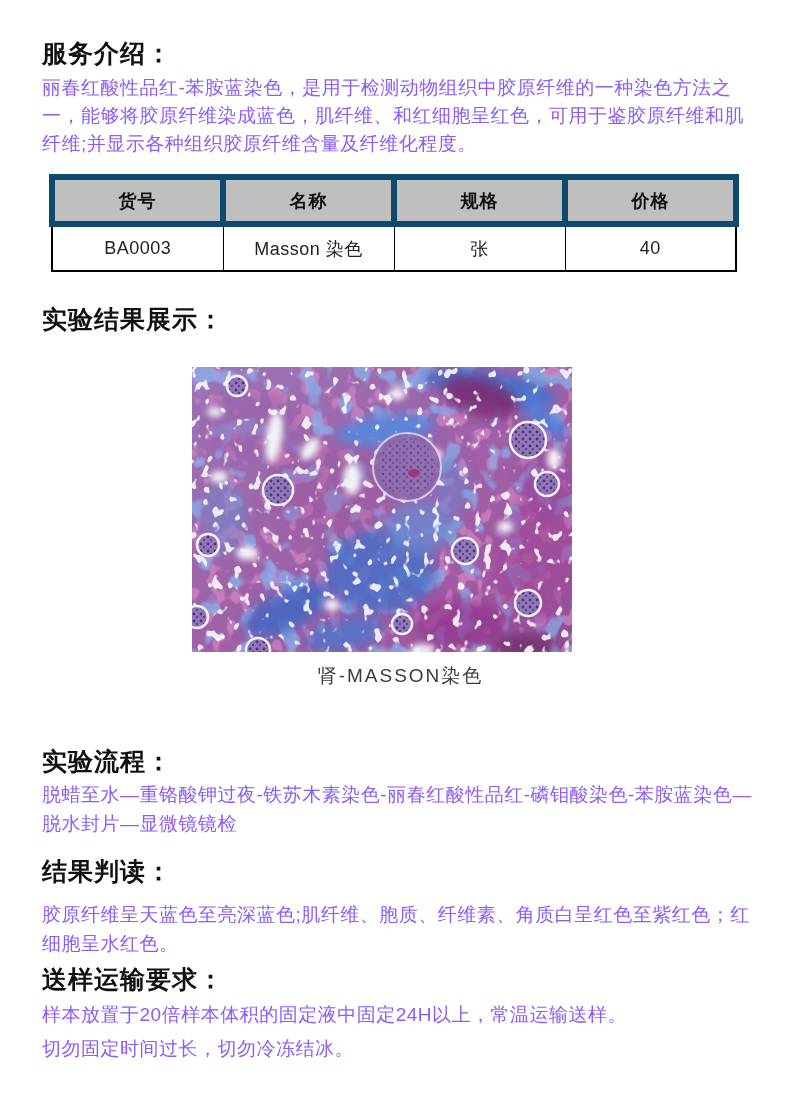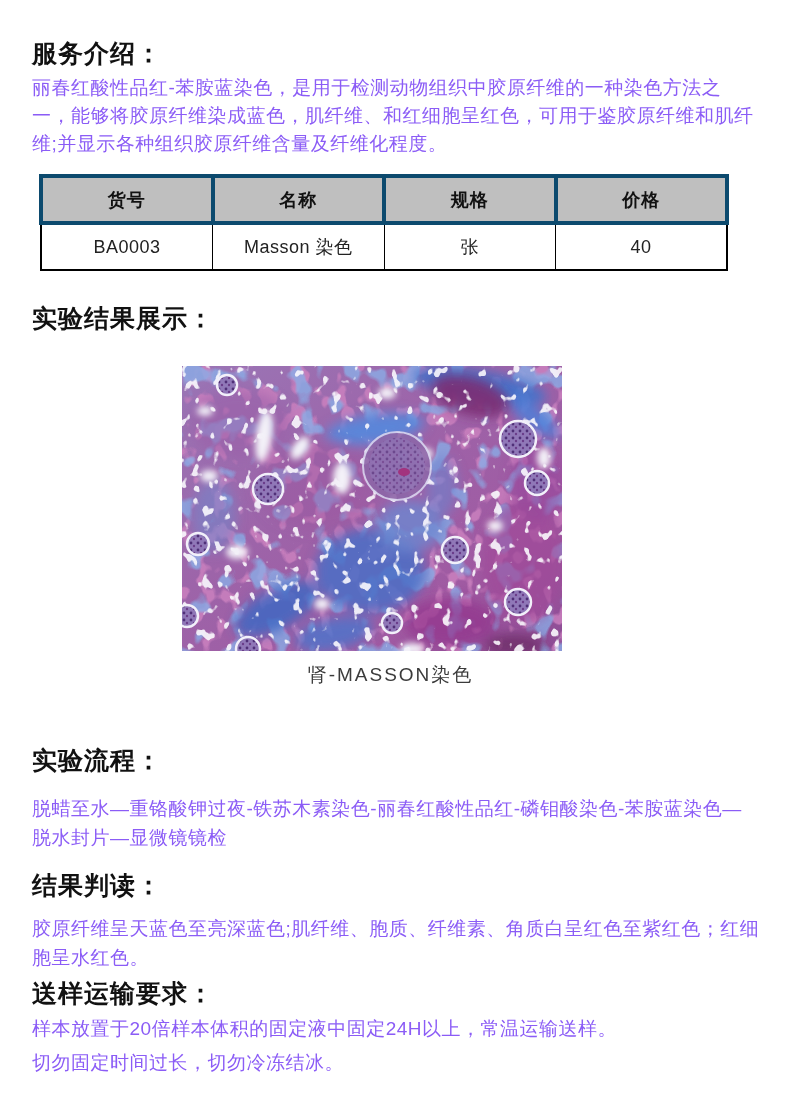--- a/index.html
+++ b/index.html
@@ -6,21 +6,21 @@
   html, body { background: #ffffff; }
   body {
     font-family: "Liberation Sans", "DejaVu Sans", sans-serif;
     width: 805px;
   }
   .page {
     position: relative;
     width: 805px;
     height: 1116px;
     background: #ffffff;
-    padding: 38px 45px 0 32px;
+    padding: 38px 45px 0 42px;
     overflow: hidden;
   }
   .section-heading {
     font-size: 25px;
     font-weight: 700;
     color: #111111;
     letter-spacing: 1px;
     line-height: 30px;
   }
   .body-text {
@@ -32,21 +32,21 @@
   .intro-body { margin-top: 6px; }
   table.product-table {
     width: 690px;
     margin: 16px 0 0 7px;
     border-collapse: collapse;
     border: 2px solid #000000;
     table-layout: fixed;
   }
   table.product-table th {
     background: #bfbfbf;
-    border: 4px solid #0c4a6e;
+    border: 6px solid #0c4a6e;
     height: 47px;
     font-size: 18px;
     font-weight: 700;
     color: #111111;
     text-align: center;
     letter-spacing: 1px;
   }
   table.product-table td {
     background: #ffffff;
     border: 1px solid #000000;
@@ -69,21 +69,21 @@
   }
   figcaption.image-caption {
     margin-top: 12px;
     text-align: center;
     font-size: 19px;
     color: #3b3b3b;
     letter-spacing: 2px;
     line-height: 24px;
   }
   .procedure-heading { margin-top: 58px; }
-  .flow-body { margin-top: 19px; line-height: 29px; }
+  .flow-body { margin-top: 4px; line-height: 29px; }
   .interp-heading { margin-top: 18px; }
   .interp-body { margin-top: 14px; line-height: 29px; }
   .shipping-heading { margin-top: 6px; }
   .shipping-line { margin-top: 7px; line-height: 27px; }
 </style>
 </head>
 <body>
 
 <div class="page">
 

